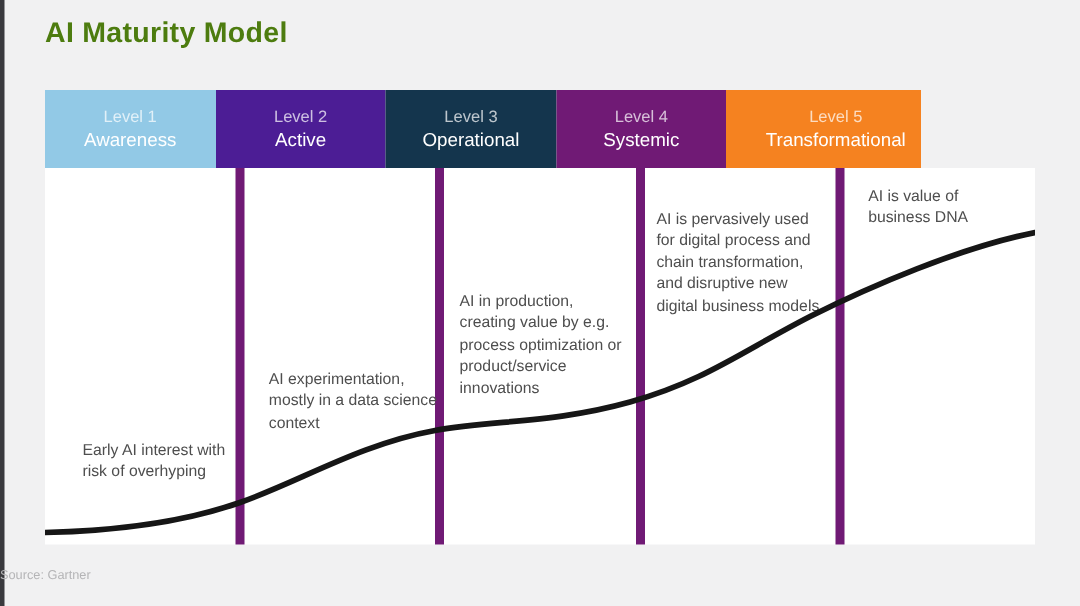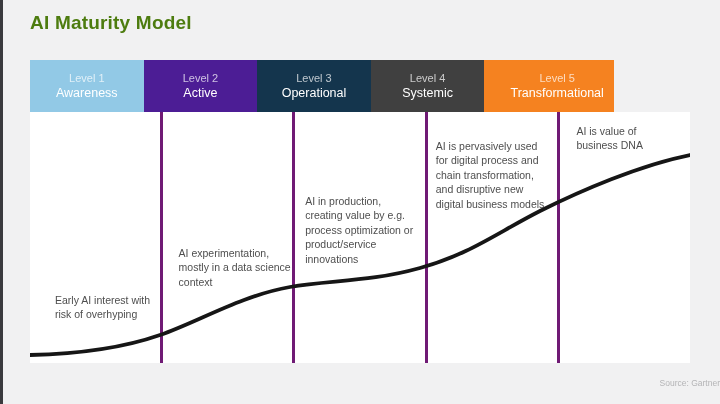--- a/index.html
+++ b/index.html
@@ -17,34 +17,34 @@
   .band {
     flex:1; display:flex; flex-direction:column;
     align-items:center; justify-content:center; gap:3px;
   }
   .band .lvl { font-size:11px; color:rgba(255,255,255,.72); line-height:1; }
   .band .nm  { font-size:12.5px; font-weight:normal; color:#ffffff; line-height:1; }
   .body-area {
     position:absolute; left:30px; top:112px; width:660px; height:251px;
     background:#ffffff; display:flex;
   }
-  .col { flex:1; position:relative; border-right:3px solid #701a75; }
+  .col { flex:1; position:relative; border-right:6px solid #701a75; }
   .col:last-child { border-right:none; }
   .desc {
     position:absolute; font-size:10.5px; line-height:1.38; color:#4e4e4e;
   }
   .col-1 .desc { left:25px; top:181px; width:103px; }
   .col-2 .desc { left:16px; top:134px; width:113px; }
   .col-3 .desc { left:10px; top:82px;  width:115px; }
   .col-4 .desc { left:8px;  top:27px;  width:113px; }
   .col-5 .desc { left:16px; top:12px;  width:103px; }
   .curve-svg { position:absolute; left:30px; top:112px; pointer-events:none; }
   .footer {
     position:absolute; left:0; top:378px; width:720px;
-    text-align:right; font-size:8.5px; color:#b4b4b6;
+    text-align:left; font-size:8.5px; color:#b4b4b6;
   }
 </style>
 </head>
 <body>
 
 <div class="stage">
   <div class="edge-strip"></div>
 
   <div class="title">AI Maturity Model</div>
 
@@ -54,21 +54,21 @@
       <span class="nm">Awareness</span>
     </div>
     <div class="band" style="background-color: #4c1d95;">
       <span class="lvl">Level 2</span>
       <span class="nm">Active</span>
     </div>
     <div class="band" style="background-color: rgb(20, 53, 77);">
       <span class="lvl">Level 3</span>
       <span class="nm">Operational</span>
     </div>
-    <div class="band" style="background-color: #404040;">
+    <div class="band" style="background-color: #701a75;">
       <span class="lvl">Level 4</span>
       <span class="nm">Systemic</span>
     </div>
     <div class="band" style="background-color: rgb(245, 130, 32); padding-left: 16px;">
       <span class="lvl">Level 5</span>
       <span class="nm">Transformational</span>
     </div>
   </div>
 
   <div class="body-area">

